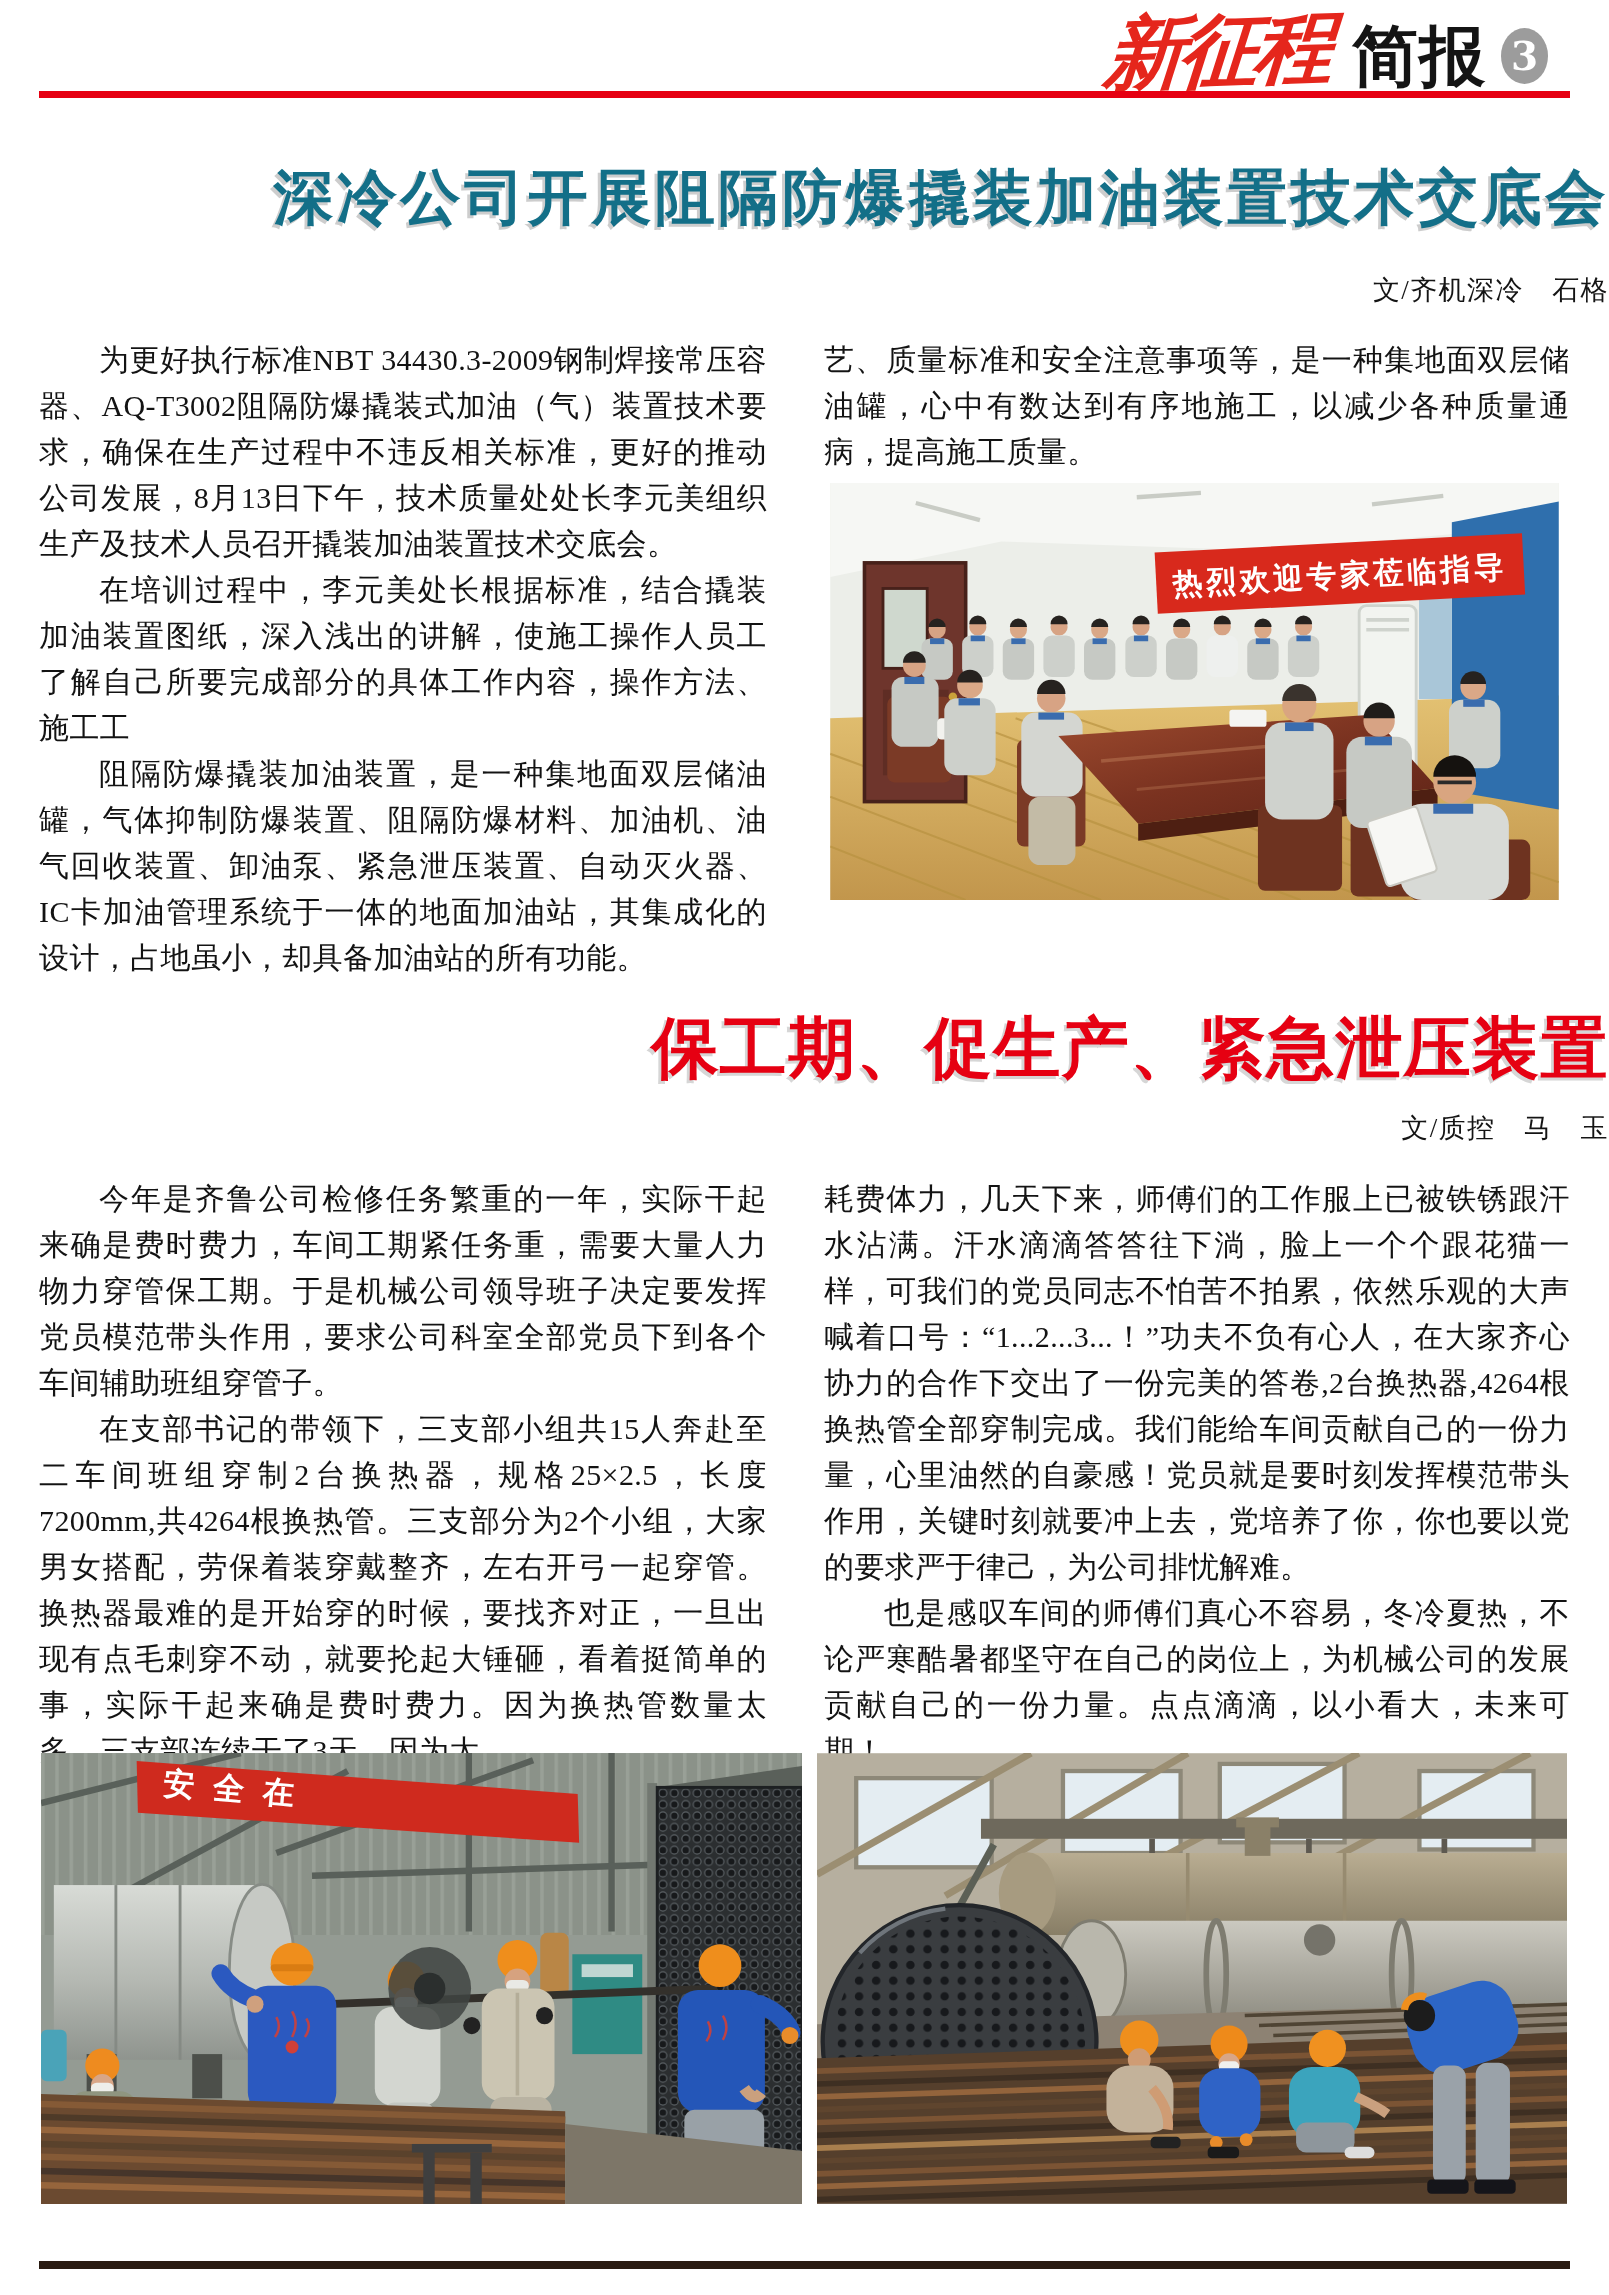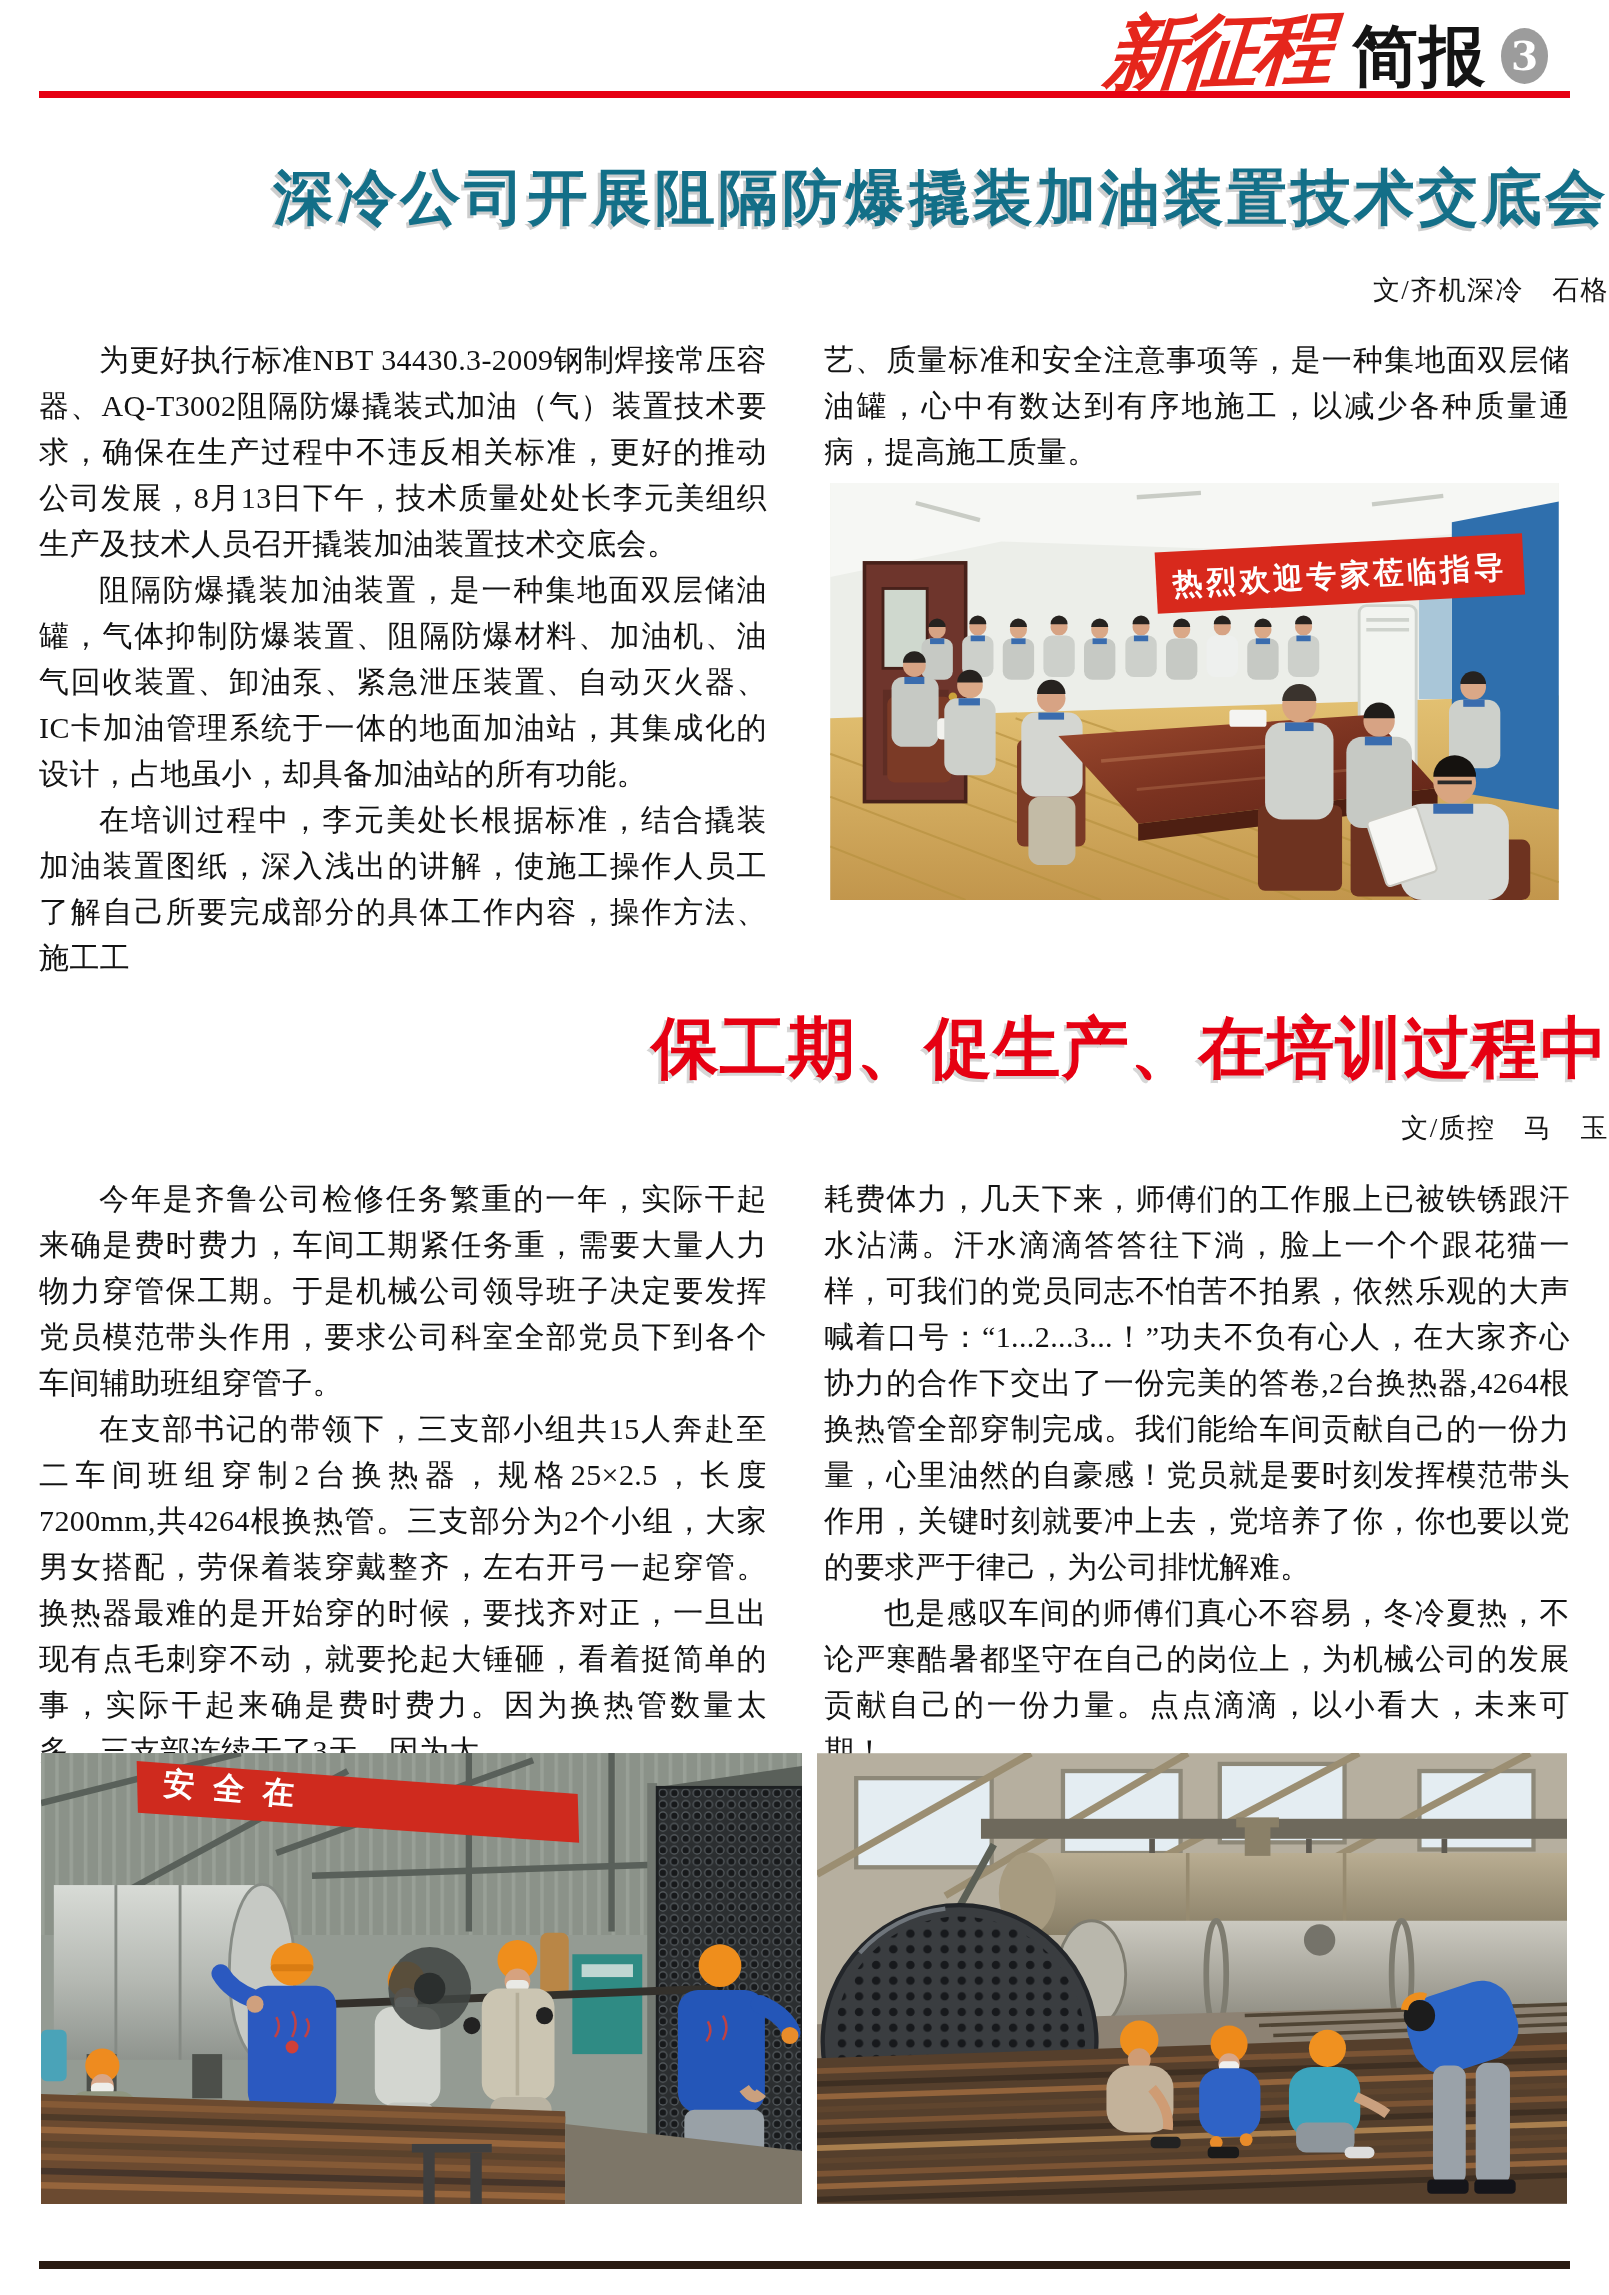--- a/index.html
+++ b/index.html
@@ -66,22 +66,22 @@
       <span>3</span>
     </span>
   </div>
   <div class="rule"></div>
 
   <div class="headline t1">深冷公司开展阻隔防爆撬装加油装置技术交底会</div>
   <div class="byline b1">文/齐机深冷　石格</div>
 
   <div class="col a1L">
     <p>为更好执行标准NBT 34430.3-2009钢制焊接常压容器、AQ-T3002阻隔防爆撬装式加油（气）装置技术要求，确保在生产过程中不违反相关标准，更好的推动公司发展，8月13日下午，技术质量处处长李元美组织生产及技术人员召开撬装加油装置技术交底会。</p>
+    <p>在培训过程中，李元美处长根据标准，结合撬装加油装置图纸，深入浅出的讲解，使施工操作人员工了解自己所要完成部分的具体工作内容，操作方法、施工工</p>
     <p>阻隔防爆撬装加油装置，是一种集地面双层储油罐，气体抑制防爆装置、阻隔防爆材料、加油机、油气回收装置、卸油泵、紧急泄压装置、自动灭火器、IC卡加油管理系统于一体的地面加油站，其集成化的设计，占地虽小，却具备加油站的所有功能。</p>
-    <p>在培训过程中，李元美处长根据标准，结合撬装加油装置图纸，深入浅出的讲解，使施工操作人员工了解自己所要完成部分的具体工作内容，操作方法、施工工</p>
   </div>
   <div class="col a1R">
     <p class="cont">艺、质量标准和安全注意事项等，是一种集地面双层储油罐，心中有数达到有序地施工，以减少各种质量通病，提高施工质量。</p>
   </div>
 
   <div class="photo ph1">
     <svg viewBox="0 0 1022 585">
       <defs>
         <linearGradient id="tableG" x1="0" y1="0" x2="1" y2="1">
           <stop offset="0" stop-color="#9c4a2e"></stop>
@@ -235,21 +235,21 @@
         <line x1="852" y1="420" x2="900" y2="420" stroke="#2a2a2a" stroke-width="5"></line>
         <rect x="800" y="450" width="152" height="135" rx="30" fill="#d8dad6"></rect>
           <rect x="846" y="450" width="56" height="14" fill="#3a6cae"></rect>
         <g transform="rotate(-18 800 500)">
             <rect x="762" y="462" width="74" height="96" rx="6" fill="#f7f7f4" stroke="#c9c9c2" stroke-width="3"></rect>
           </g>
       </g>
     </svg>
   </div>
 
-  <div class="headline t2">保工期、促生产、在培训过程中</div>
+  <div class="headline t2">保工期、促生产、紧急泄压装置</div>
   <div class="byline b2">文/质控　马　玉</div>
 
   <div class="col a2L">
     <p>今年是齐鲁公司检修任务繁重的一年，实际干起来确是费时费力，车间工期紧任务重，需要大量人力物力穿管保工期。于是机械公司领导班子决定要发挥党员模范带头作用，要求公司科室全部党员下到各个车间辅助班组穿管子。</p>
     <p>在支部书记的带领下，三支部小组共15人奔赴至二车间班组穿制2台换热器，规格25×2.5，长度7200mm,共4264根换热管。三支部分为2个小组，大家男女搭配，劳保着装穿戴整齐，左右开弓一起穿管。换热器最难的是开始穿的时候，要找齐对正，一旦出现有点毛刺穿不动，就要抡起大锤砸，看着挺简单的事，实际干起来确是费时费力。因为换热管数量太多，三支部连续干了3天，因为太</p>
   </div>
   <div class="col a2R">
     <p class="cont">耗费体力，几天下来，师傅们的工作服上已被铁锈跟汗水沾满。汗水滴滴答答往下淌，脸上一个个跟花猫一样，可我们的党员同志不怕苦不拍累，依然乐观的大声喊着口号：“1...2...3...！”功夫不负有心人，在大家齐心协力的合作下交出了一份完美的答卷,2台换热器,4264根换热管全部穿制完成。我们能给车间贡献自己的一份力量，心里油然的自豪感！党员就是要时刻发挥模范带头作用，关键时刻就要冲上去，党培养了你，你也要以党的要求严于律己，为公司排忧解难。</p>
     <p>也是感叹车间的师傅们真心不容易，冬冷夏热，不论严寒酷暑都坚守在自己的岗位上，为机械公司的发展贡献自己的一份力量。点点滴滴，以小看大，未来可期！</p>
   </div>

